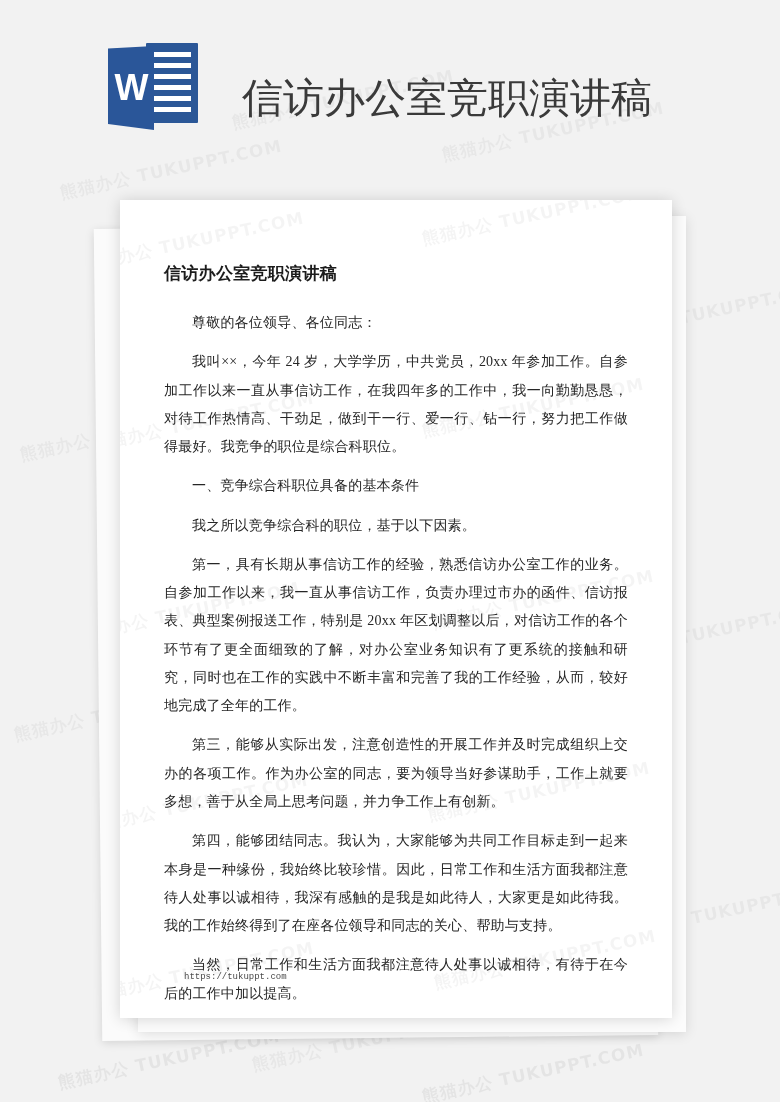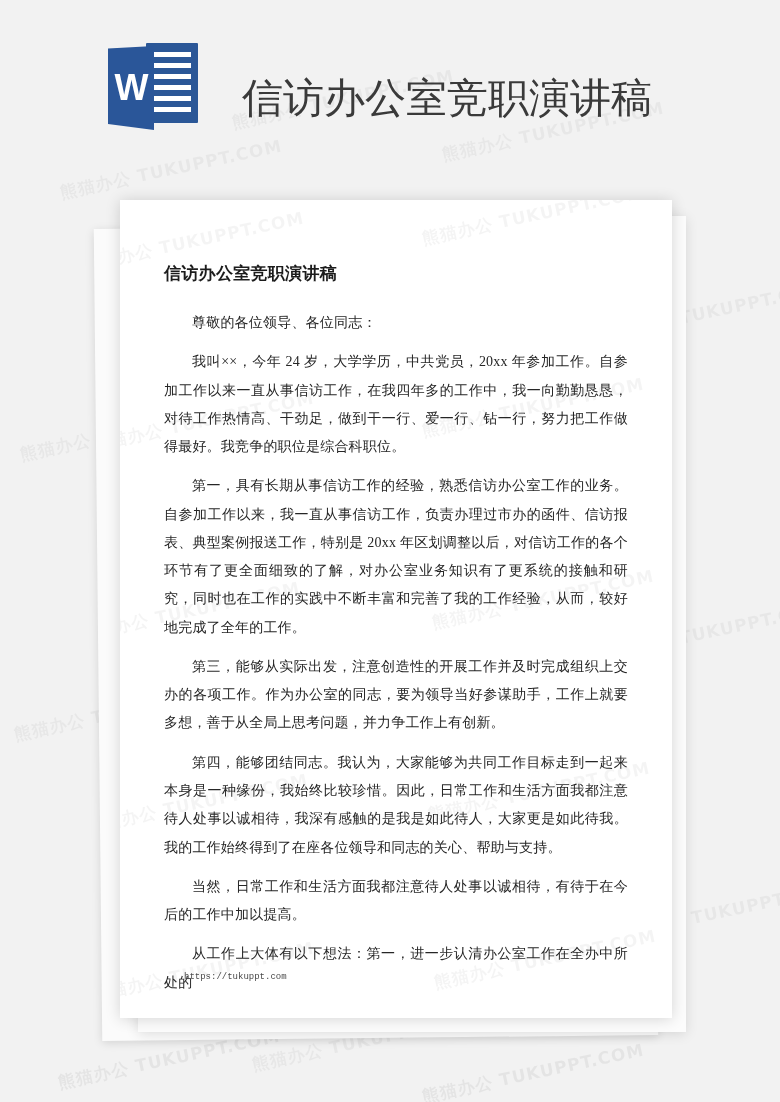--- a/index.html
+++ b/index.html
@@ -232,20 +232,22 @@
     <div class="wm" style="left:306px; top:580px;">熊猫办公 TUKUPPT.COM</div>
     <div class="wm" style="left:-30px; top:760px;">熊猫办公 TUKUPPT.COM</div>
     <div class="wm" style="left:312px; top:748px;">熊猫办公 TUKUPPT.COM</div>
   </div>
 
   <div class="doc-inner">
     <div class="doc-title">信访办公室竞职演讲稿</div>
 
     <p class="para">尊敬的各位领导、各位同志：</p>
     <p class="para">我叫××，今年 24 岁，大学学历，中共党员，20xx 年参加工作。自参加工作以来一直从事信访工作，在我四年多的工作中，我一向勤勤恳恳，对待工作热情高、干劲足，做到干一行、爱一行、钻一行，努力把工作做得最好。我竞争的职位是综合科职位。</p>
+    <p class="para">一、竞争综合科职位具备的基本条件</p>
+    <p class="para">我之所以竞争综合科的职位，基于以下因素。</p>
     <p class="para">第一，具有长期从事信访工作的经验，熟悉信访办公室工作的业务。自参加工作以来，我一直从事信访工作，负责办理过市办的函件、信访报表、典型案例报送工作，特别是 20xx 年区划调整以后，对信访工作的各个环节有了更全面细致的了解，对办公室业务知识有了更系统的接触和研究，同时也在工作的实践中不断丰富和完善了我的工作经验，从而，较好地完成了全年的工作。</p>
     <p class="para">第三，能够从实际出发，注意创造性的开展工作并及时完成组织上交办的各项工作。作为办公室的同志，要为领导当好参谋助手，工作上就要多想，善于从全局上思考问题，并力争工作上有创新。</p>
     <p class="para">第四，能够团结同志。我认为，大家能够为共同工作目标走到一起来本身是一种缘份，我始终比较珍惜。因此，日常工作和生活方面我都注意待人处事以诚相待，我深有感触的是我是如此待人，大家更是如此待我。我的工作始终得到了在座各位领导和同志的关心、帮助与支持。</p>
     <p class="para">当然，日常工作和生活方面我都注意待人处事以诚相待，有待于在今后的工作中加以提高。</p>
     <p class="para">从工作上大体有以下想法：第一，进一步认清办公室工作在全办中所处的</p>
   </div>
 
   <div class="footer-url">https://tukuppt.com</div>
 </div>
 

